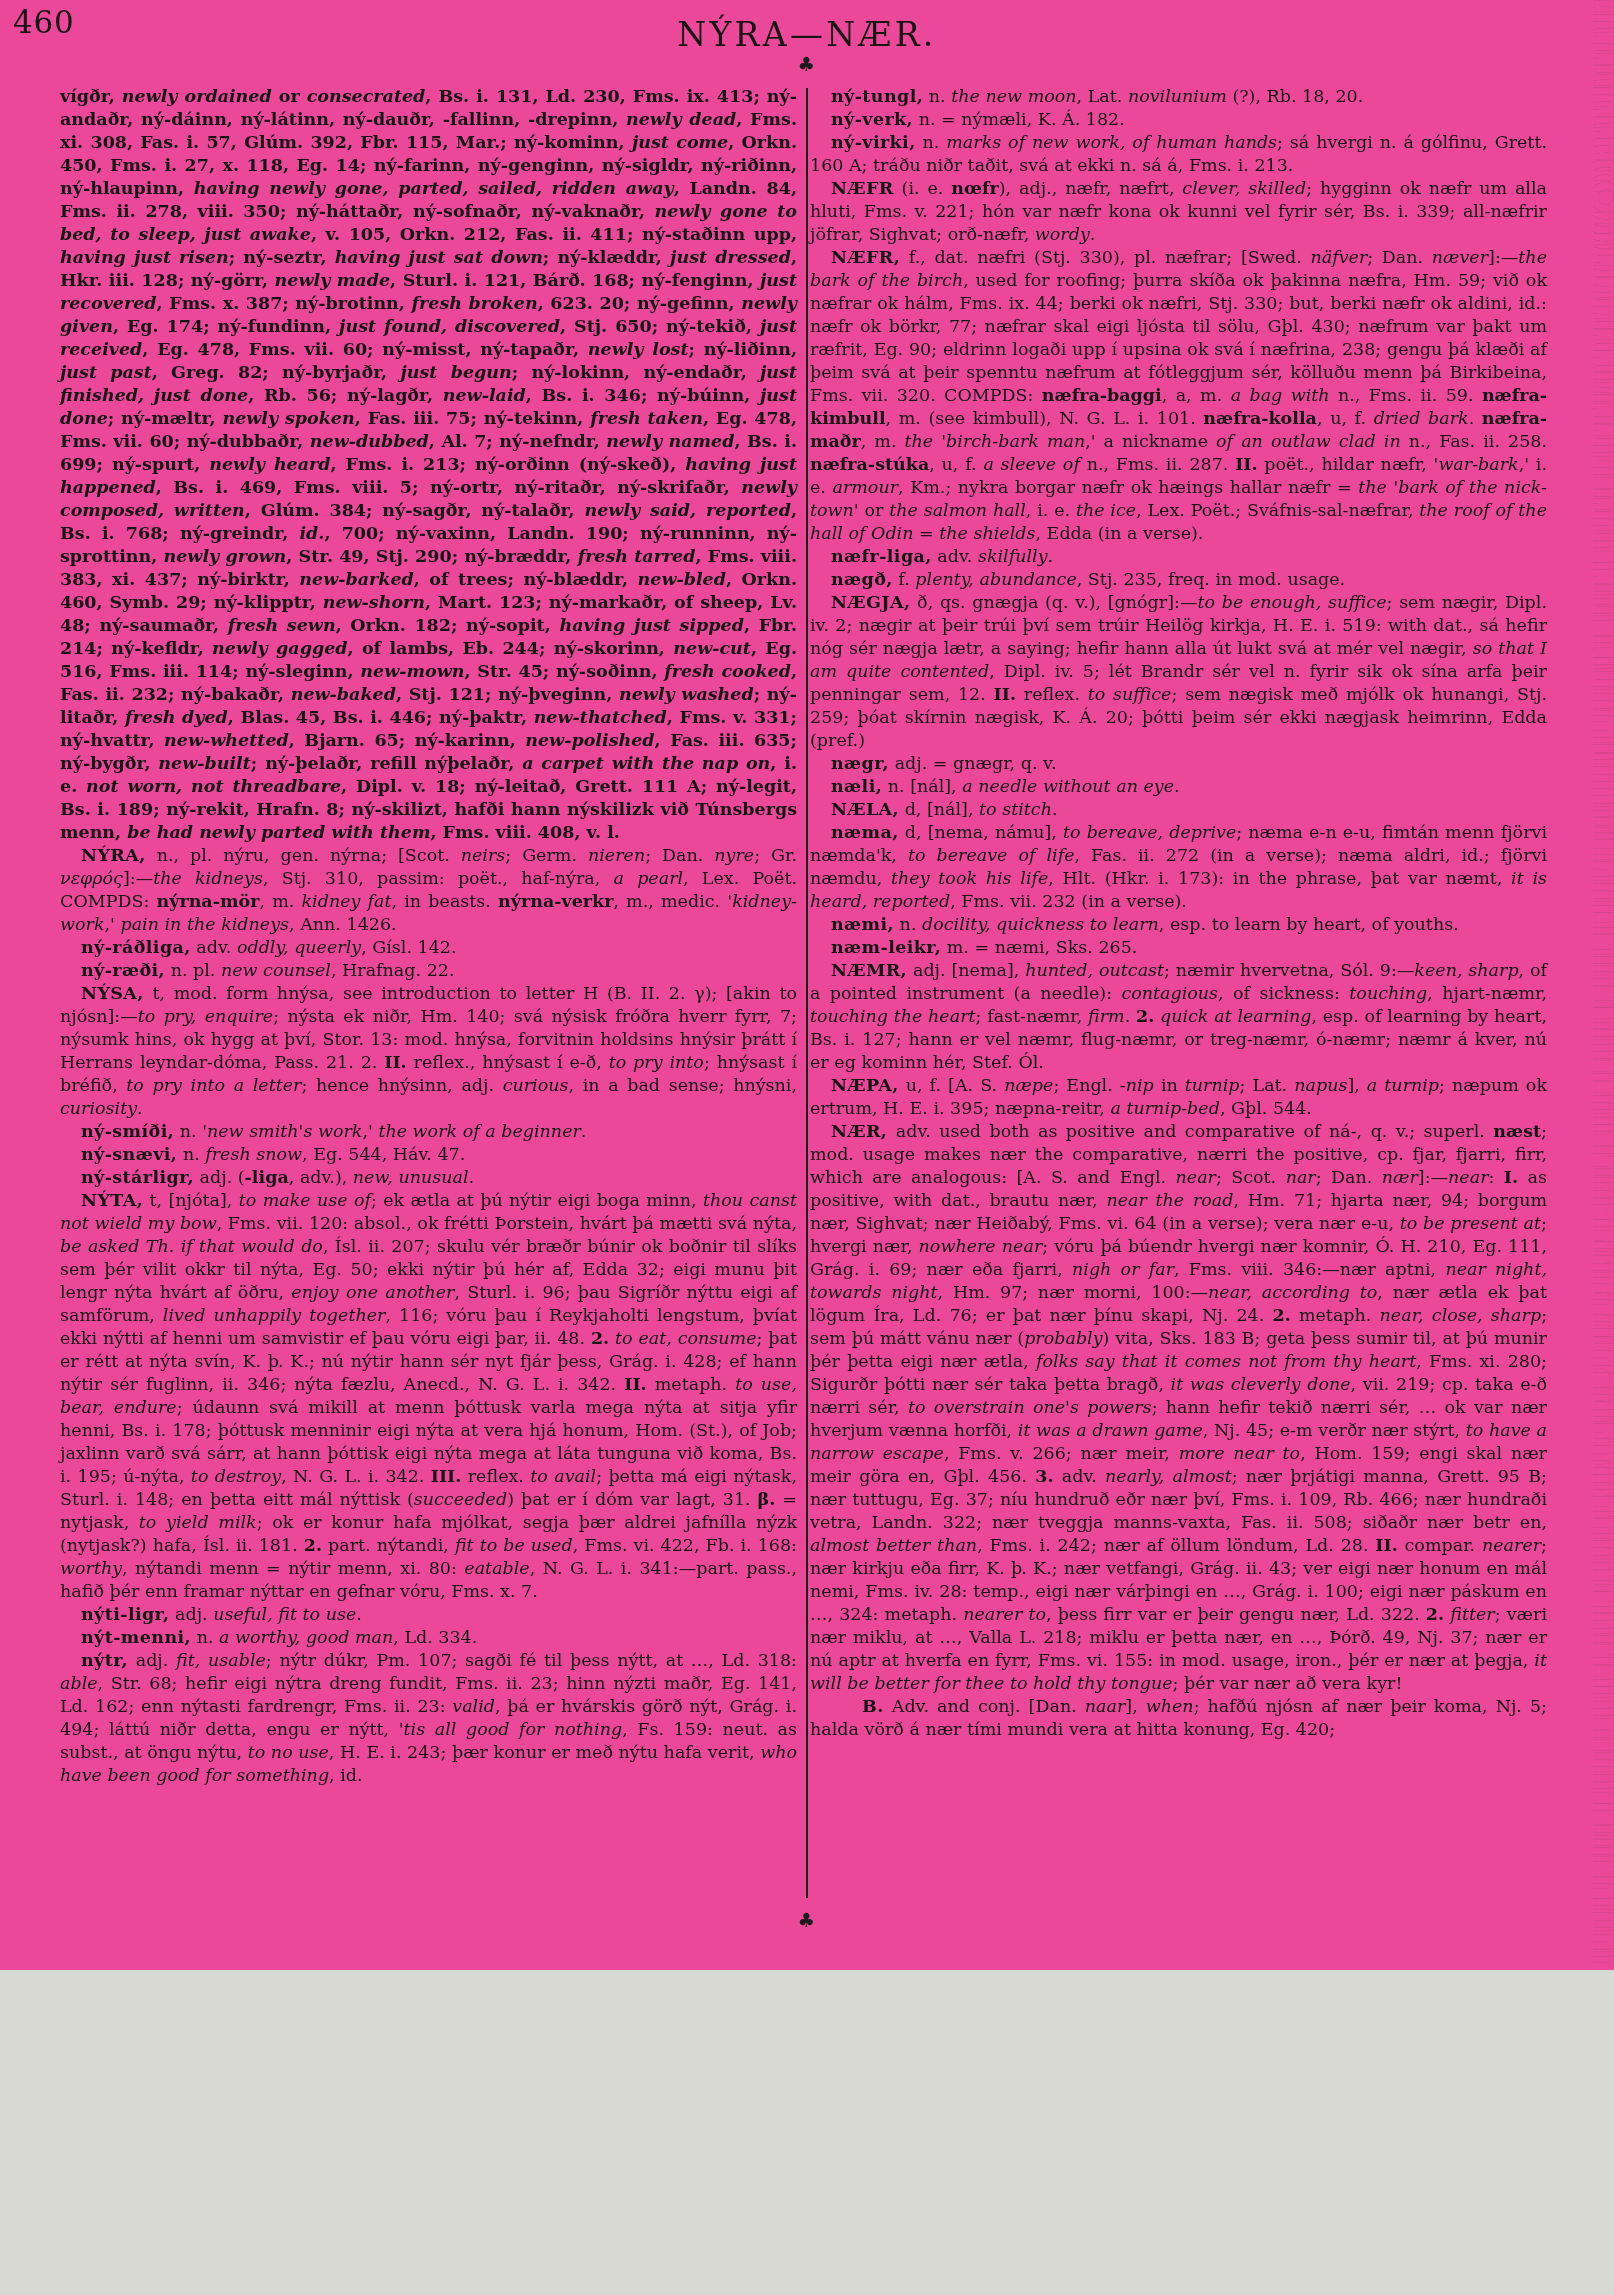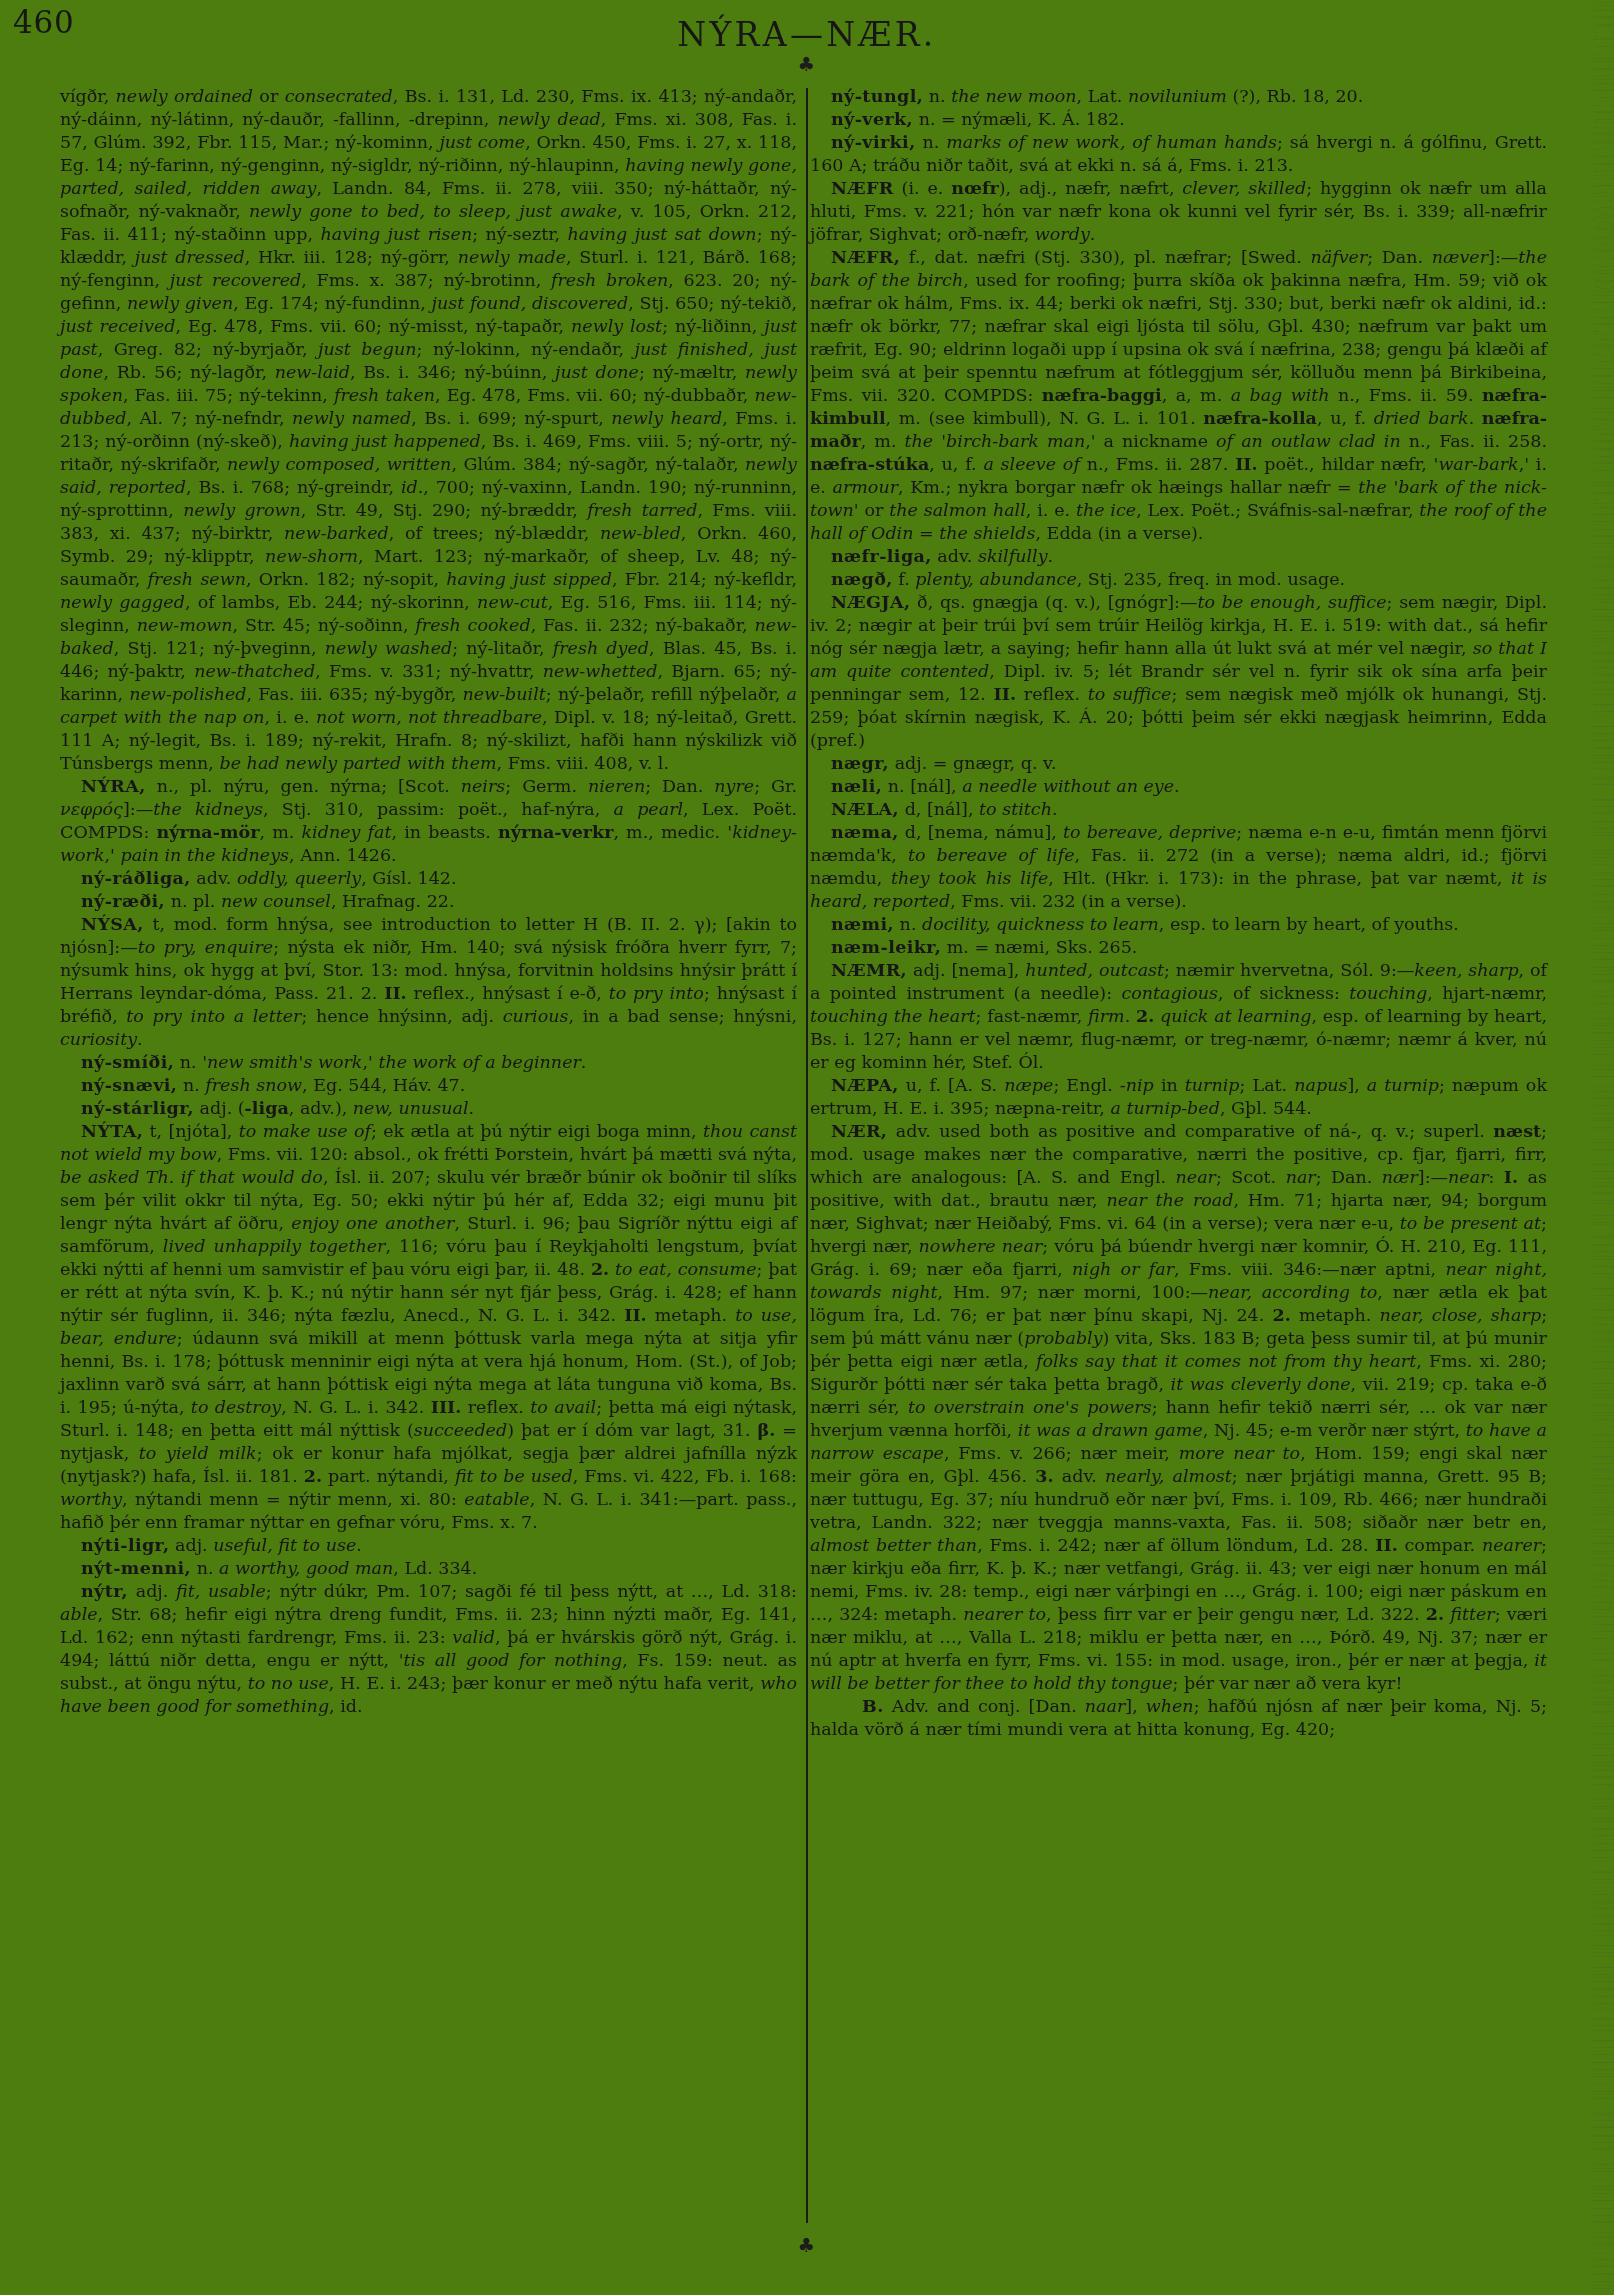--- a/index.html
+++ b/index.html
@@ -1,19 +1,19 @@
 <!DOCTYPE html>
 <html style="font-size:13px"><head>
 <meta charset="utf-8">
 <style>
   html,body{margin:0;padding:0;background:#d9d9d4;}
   .page{
     position:relative;
-    width:1614px;height:2295px;
-    background:#4d7c0f;
+    width:1614px;height:1970px;
+    background:#ec4899;
     color:#161616;
     font-family:"DejaVu Serif", serif;
     overflow:hidden;
   }
   
   .edge-noise{
     position:absolute;right:0;top:0;bottom:0;width:21px;
     background:repeating-radial-gradient(circle at 60% 10%, rgba(60,60,60,.22) 0 0.8px, transparent 0.8px 7.3px),
                repeating-radial-gradient(circle at 30% 70%, rgba(60,60,60,.16) 0 0.8px, transparent 0.8px 10.6px);
     opacity:.5;
@@ -39,21 +39,21 @@
   .divider .finial.top{top:0;}
   .divider .finial.bottom{bottom:0;}
   .col{
     position:absolute;top:85px;width:737px;
     font-size:17.5px;line-height:23px;
     text-align:justify;
   }
   .col.left{left:60px;}
   .col.right{left:810px;}
   .para{margin:0;text-indent:21px;}
-  .para.continuation{text-indent:0;}
+  .para.continuation{text-indent:0;font-weight:bold;}
   .para.section{text-indent:52px;}
   .para b{font-weight:bold;}
   .para i{font-style:italic;}
   b.hw{letter-spacing:0.4px;}
 </style>
 </head>
 <body>
 
 <div class="page">
   <div class="edge-noise"></div>

